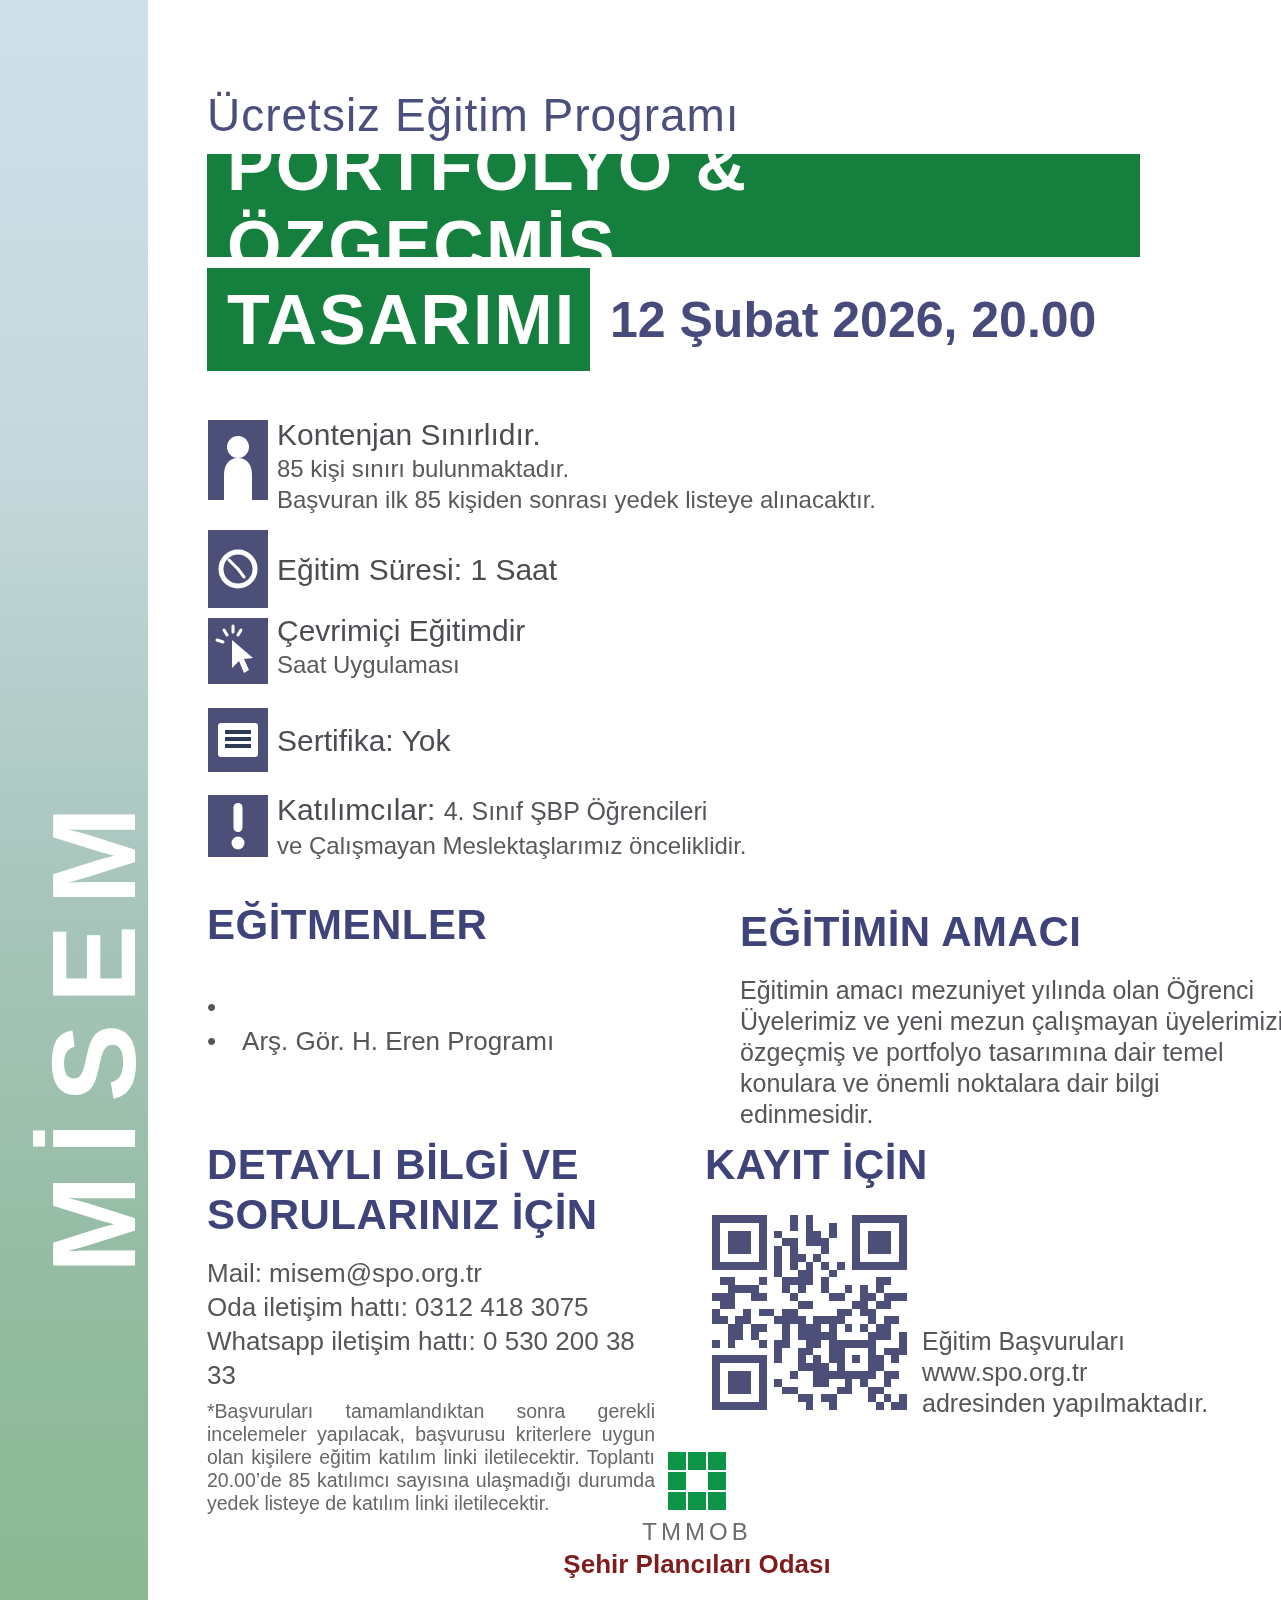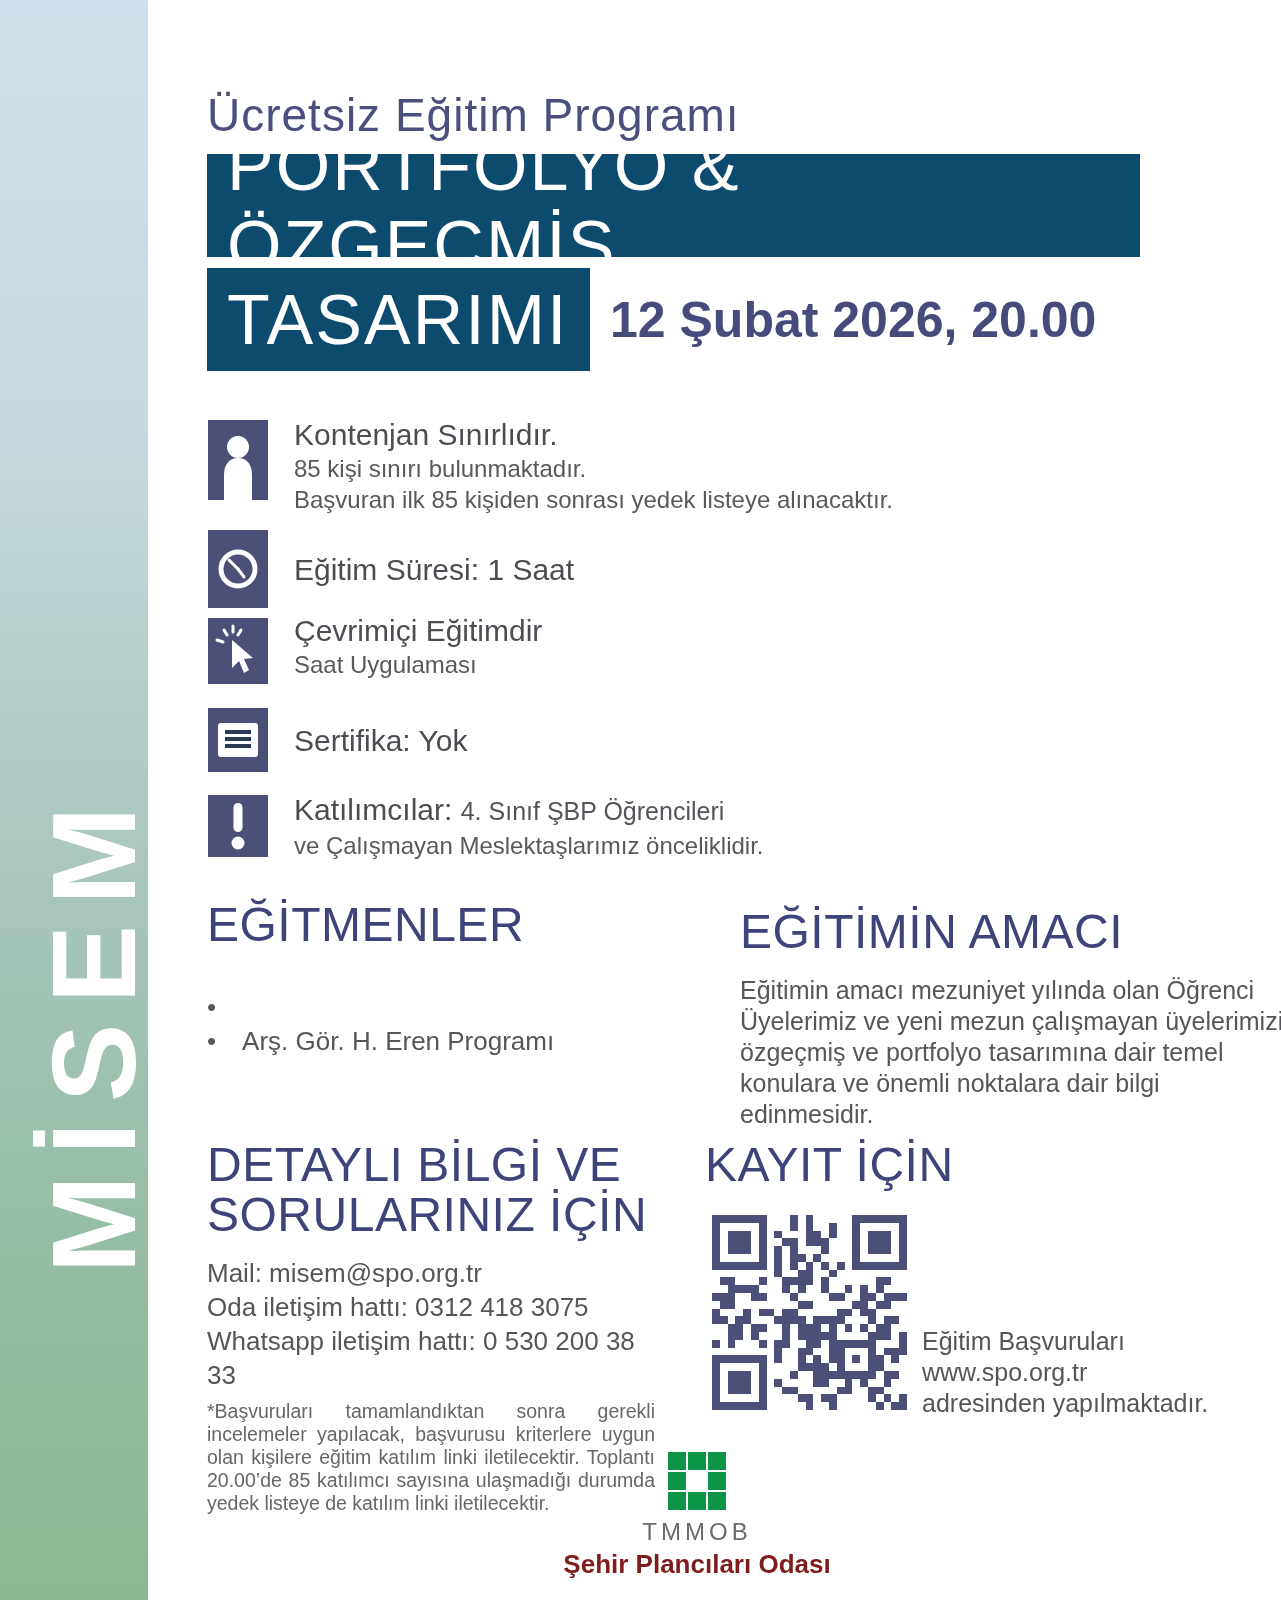--- a/index.html
+++ b/index.html
@@ -16,39 +16,39 @@
     position:absolute;left:94px;top:1030px;
     transform:translate(-50%,-50%) rotate(-90deg);
     font-size:118px;font-weight:700;letter-spacing:20px;color:#ffffff;white-space:nowrap;
   }
   
   .subtitle{
     position:absolute;left:207px;top:88px;
     font-size:46px;font-weight:500;color:#4b4f7e;letter-spacing:1px;
   }
   .banner{
-    position:absolute;background:#0c4a6e;display:flex;align-items:center;
-    color:#ffffff;font-weight:400;font-size:70px;letter-spacing:2px;padding-left:20px;box-sizing:border-box;
+    position:absolute;background:#15803d;display:flex;align-items:center;
+    color:#ffffff;font-weight:700;font-size:70px;letter-spacing:2px;padding-left:20px;box-sizing:border-box;
   }
   .banner1{left:207px;top:154px;width:933px;height:103px;}
   .banner2{left:207px;top:268px;width:383px;height:103px;}
   .datetime{
     position:absolute;left:610px;top:268px;height:103px;display:flex;align-items:center;
     font-size:50px;font-weight:700;color:#474b7c;
   }
   
-  .info-row{position:absolute;left:208px;display:flex;gap:26px;}
+  .info-row{position:absolute;left:208px;display:flex;gap:9px;}
   .info-row.center{align-items:center;}
   .info-icon{flex:0 0 60px;}
   .info-icon svg{display:block;}
   .info-title{font-size:30px;line-height:37px;font-weight:500;color:#4c4d52;}
   .info-suffix{font-size:25px;font-weight:400;color:#54555a;}
   .info-line{font-size:24px;line-height:31px;color:#58595b;}
   
-  .sec-heading{font-size:48px;line-height:50px;font-weight:400;color:#3e437a;letter-spacing:0.5px;margin:0;}
+  .sec-heading{font-size:42px;line-height:50px;font-weight:700;color:#3e437a;letter-spacing:0.5px;margin:0;}
   
   .instructors{position:absolute;left:207px;top:900px;width:470px;}
   .instructor-list{margin-top:40px;}
   .instructor-item{display:flex;gap:26px;font-size:26px;line-height:34px;color:#55565a;}
   .bullet{flex:0 0 auto;}
   
   .purpose{position:absolute;left:740px;top:900px;width:560px;margin-top:7px;}
   .purpose-text{margin-top:18px;font-size:25px;line-height:31px;color:#55565a;}
   
   .contact{position:absolute;left:207px;top:1140px;width:460px;}

